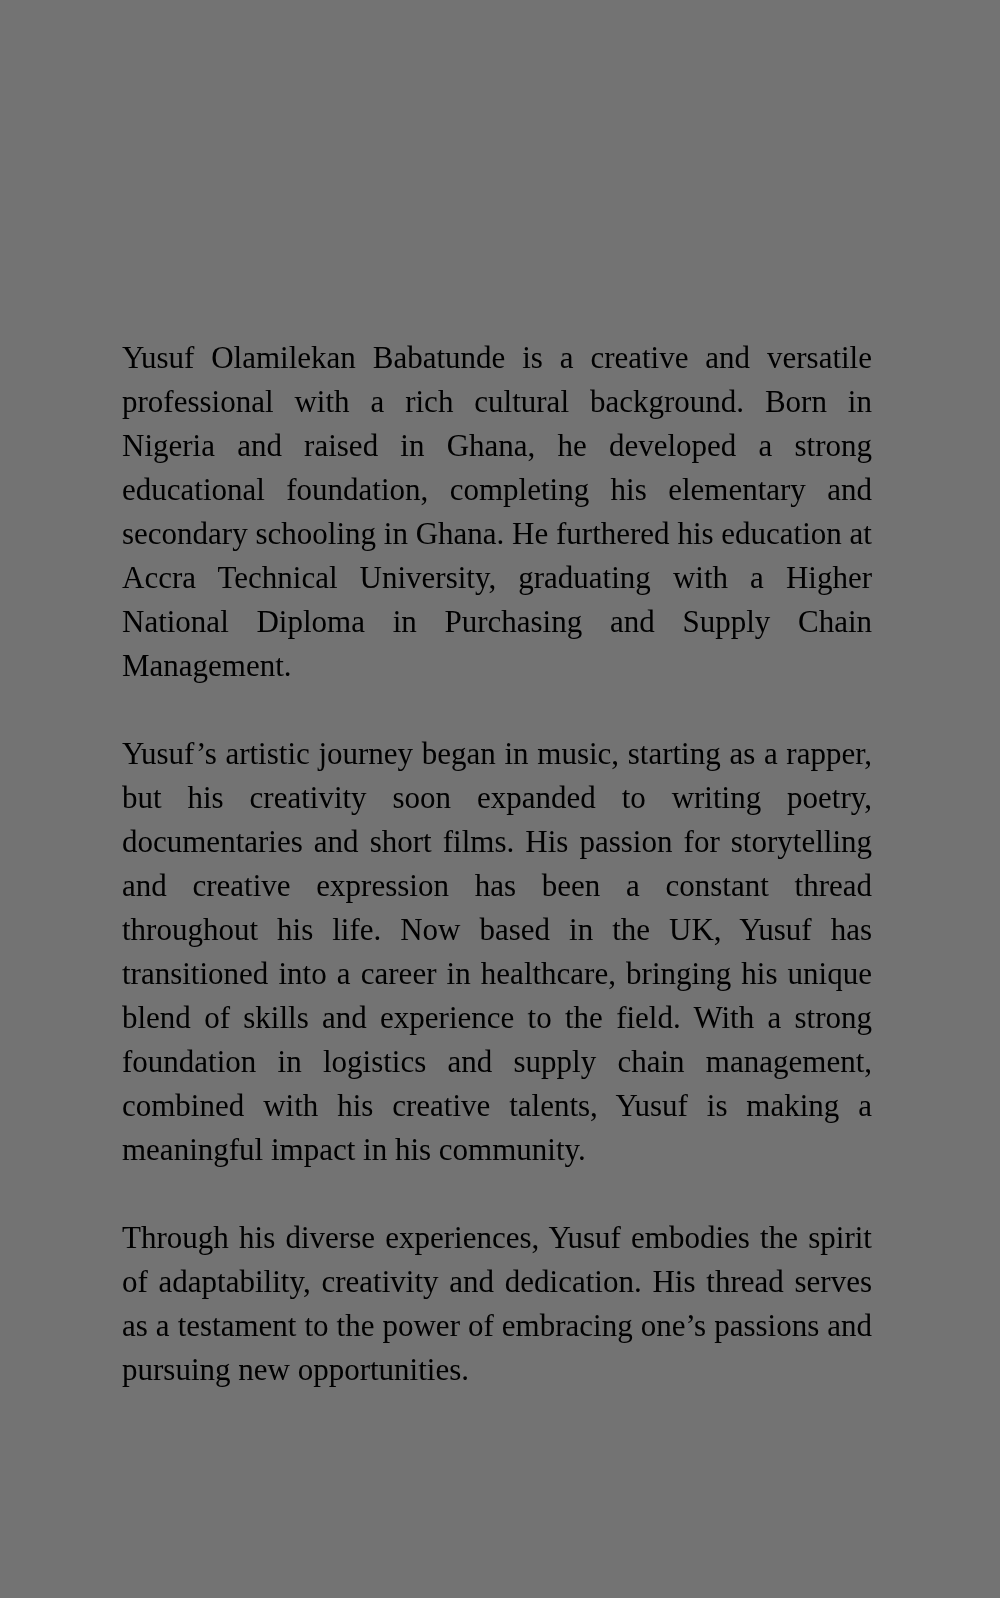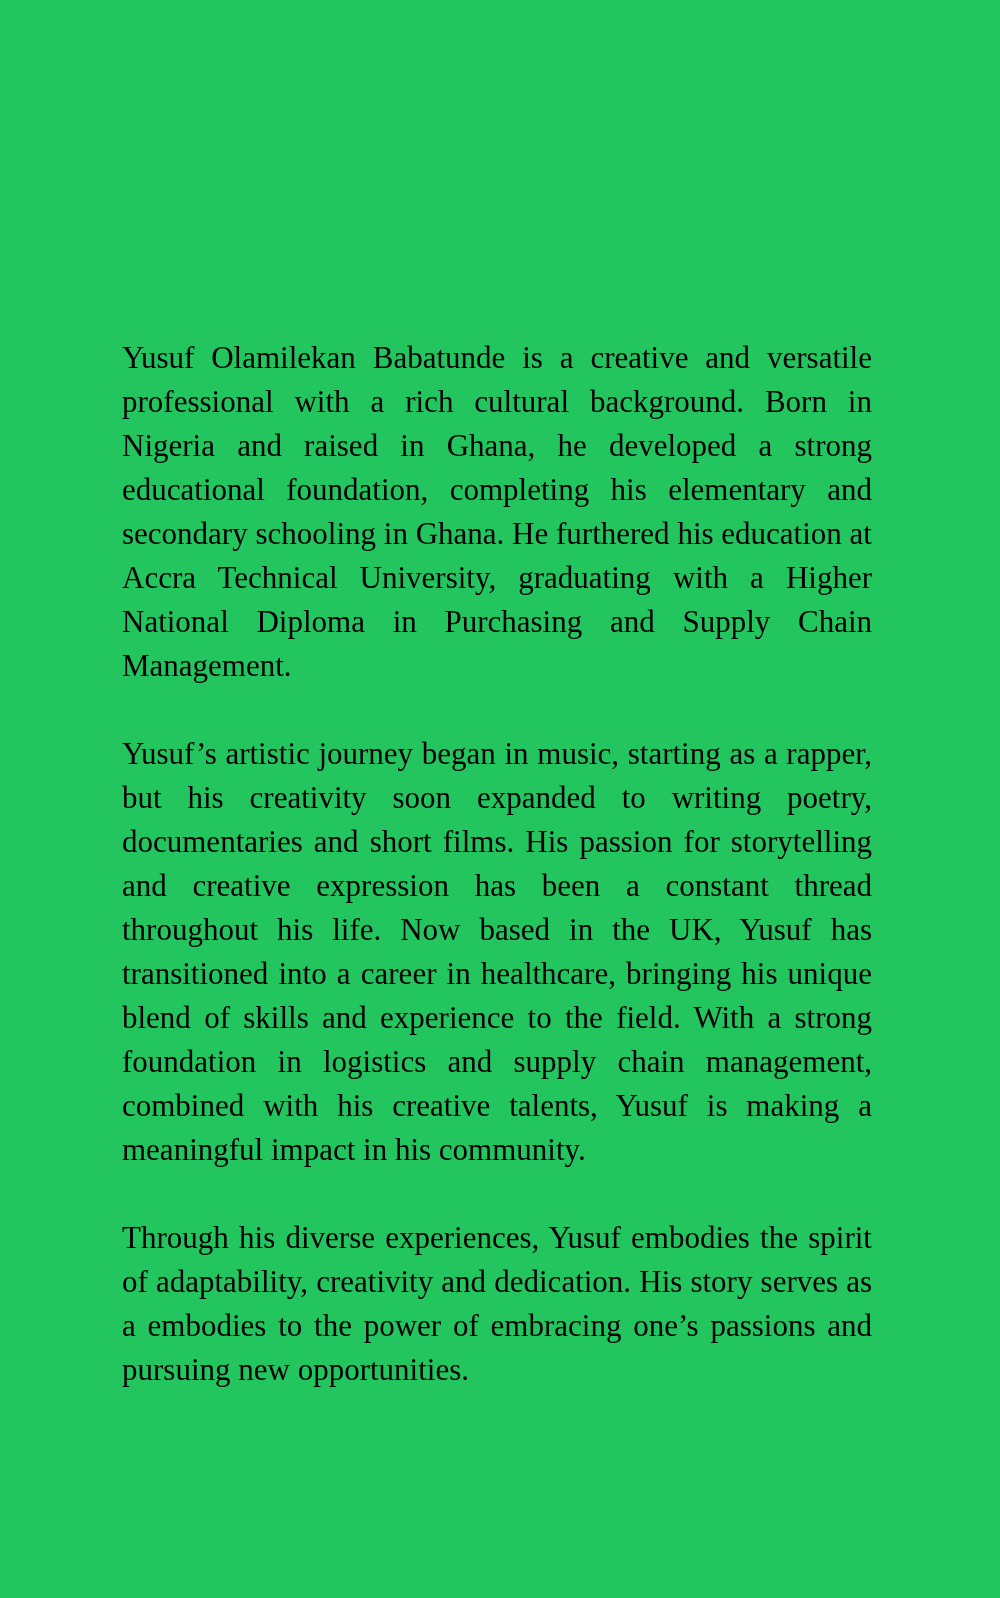--- a/index.html
+++ b/index.html
@@ -7,21 +7,21 @@
     padding: 0;
   }
   body {
     background: #ffffff;
     font-family: "Liberation Serif", "DejaVu Serif", serif;
   }
   .page {
     position: relative;
     width: 1000px;
     height: 1598px;
-    background: #22c55e;
+    background: #737373;
     overflow: hidden;
   }
   .content {
     position: absolute;
     left: 122px;
     top: 336px;
     width: 750px;
   }
   .para {
     font-family: "Liberation Serif", "DejaVu Serif", serif;
@@ -37,15 +37,15 @@
     margin-bottom: 0;
   }
 </style>
 </head>
 <body>
 
 <div class="page">
   <div class="content">
     <p class="para">Yusuf Olamilekan Babatunde is a creative and versatile professional with a rich cultural background. Born in Nigeria and raised in Ghana, he developed a strong educational foundation, completing his elementary and secondary schooling in Ghana. He furthered his education at Accra Technical University, graduating with a Higher National Diploma in Purchasing and Supply Chain Management.</p>
     <p class="para">Yusuf’s artistic journey began in music, starting as a rapper, but his creativity soon expanded to writing poetry, documentaries and short films. His passion for storytelling and creative expression has been a constant thread throughout his life. Now based in the UK, Yusuf has transitioned into a career in healthcare, bringing his unique blend of skills and experience to the field. With a strong foundation in logistics and supply chain management, combined with his creative talents, Yusuf is making a meaningful impact in his community.</p>
-    <p class="para">Through his diverse experiences, Yusuf embodies the spirit of adaptability, creativity and dedication. His story serves as a embodies to the power of embracing one’s passions and pursuing new opportunities.</p>
+    <p class="para">Through his diverse experiences, Yusuf embodies the spirit of adaptability, creativity and dedication. His thread serves as a testament to the power of embracing one’s passions and pursuing new opportunities.</p>
   </div>
 </div>
 
 </body></html>

